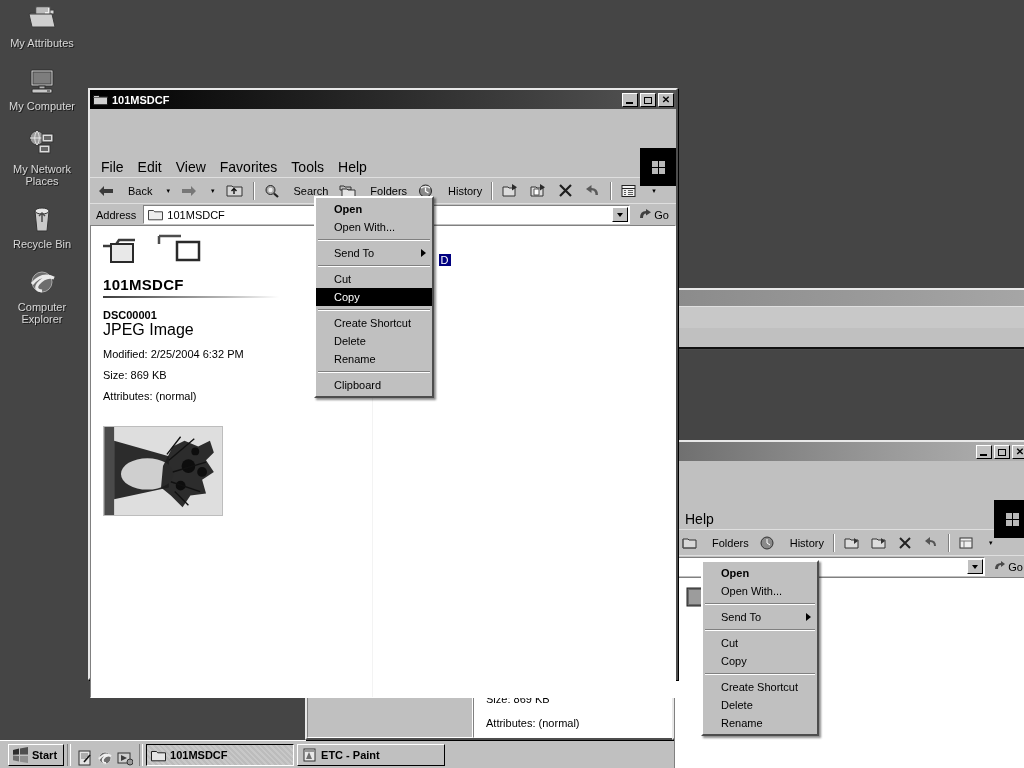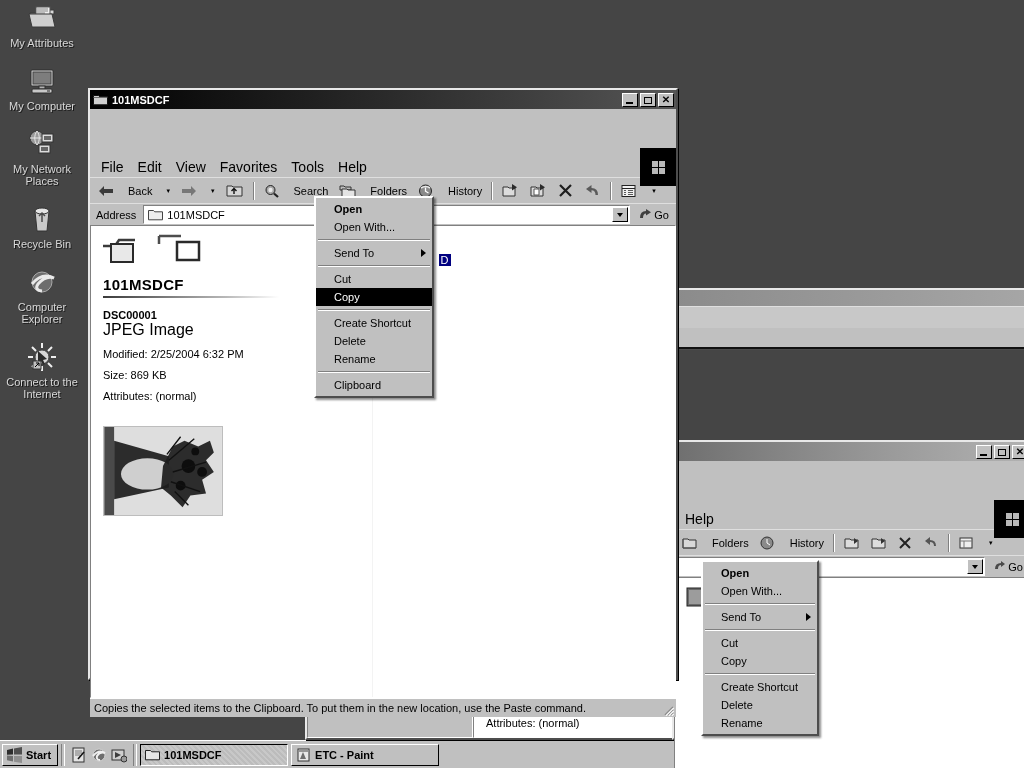--- a/index.html
+++ b/index.html
@@ -171,21 +171,21 @@
   .ctxmenu .ci .subarrow {
     position: absolute; right: 6px;
     width:0;height:0;border-top:4px solid transparent;border-bottom:4px solid transparent;border-left:5px solid #000;
   }
   .ctxsep { height: 0; border-top: 1px solid #808080; border-bottom: 1px solid #fff; margin: 3px 2px; }
 
   
   #taskbar {
     position: absolute; left: 0; bottom: 0; width: 1024px; height: 28px;
     background: #c0c0c0; border-top: 1px solid #fff;
-    display: flex; align-items: center; padding: 2px 2px;
+    display: flex; align-items: flex-end; padding: 2px 8px;
   }
   .startbtn {
     height: 22px; display:flex; align-items:center; gap:3px;
     padding: 0 6px 0 3px; font-weight: bold; font-size: 11px;
     background: #c0c0c0; border: 1px solid; border-color:#fff #000 #000 #fff;
   }
   .tb-divider { width:4px; height:22px; border-left:1px solid #808080; border-right:1px solid #fff; margin:0 3px;}
   .quicklaunch { display:flex; align-items:center; gap:4px; padding: 0 3px;}
   .ql-ico { width:16px; height:16px; }
   .taskbtns { display:flex; gap:3px; flex:1; }
@@ -258,32 +258,20 @@
     </div>
 
     <div class="desk-icon">
       <svg class="glyph" viewBox="0 0 32 32">
         <circle cx="16" cy="16" r="10" fill="#6d6d6d" stroke="#aaa"></circle>
         <path d="M6 18 Q16 6 28 12 Q20 9 12 18 Q8 24 16 25" fill="none" stroke="#e9e9e9" stroke-width="3"></path>
       </svg>
       <div class="lbl">Computer Explorer</div>
     </div>
 
-    <div class="desk-icon">
-      <svg class="glyph" viewBox="0 0 32 32">
-        <g stroke="#efefef" stroke-width="2">
-          <path d="M16 2v5M16 25v5M2 16h5M25 16h5M6 6l4 4M22 22l4 4M26 6l-4 4M10 22l-4 4"></path>
-        </g>
-        <circle cx="16" cy="16" r="7" fill="#d7d7d7" stroke="#444"></circle>
-        <path d="M12 10 l9 8 l-4 1 l2 4 l-2 1 l-2 -4 l-3 3 z" fill="#2b2b2b"></path>
-        <rect x="7" y="20" width="8" height="8" fill="#c0c0c0" stroke="#333"></rect>
-        <path d="M9 26 l4 -4 M13 22 h-3 M13 22 v3" stroke="#000" fill="none"></path>
-      </svg>
-      <div class="lbl">Connect to the Internet</div>
-    </div>
 
   </div>
 
   <div class="win" style="left:305px; top:680px; width:372px; height:60px; z-index:5;">
     <div style="display:flex; height:100%;">
       <div style="width:166px; background:#c0c0c0; border:1px solid; border-color:#808080 #fff #fff #808080;"></div>
       <div style="flex:1; background:#fff; border:1px solid; border-color:#808080 #fff #fff #808080; padding:10px 12px;">
         <div style="font-size:11px;">Size: 869 KB</div>
         <div style="font-size:11px; margin-top:12px;">Attributes: (normal)</div>
       </div>
@@ -606,29 +594,20 @@
           <rect x="2" y="5" width="26" height="20" fill="#5f5f5f" stroke="#151515"></rect>
           <rect x="4" y="7" width="22" height="16" fill="#9e9e9e"></rect>
           <path d="M17 18 L31 2 L36 6 L21 24z" fill="#101010"></path>
         </svg>
         <div class="fi-lbl">D</div>
       </div>
 
       <div style="position:absolute; left:281px; top:0; width:1px; height:473px; background:#f3f3f3;"></div>
     </div>
 
-    <div class="statusbar">
-      <span>Copies the selected items to the Clipboard. To put them in the new location, use the Paste command.</span>
-      <span class="grip">
-        <svg width="12" height="12" viewBox="0 0 12 12">
-          <path d="M11 3 L3 11 M11 6 L6 11 M11 9 L9 11" stroke="#8d8d8d" stroke-width="1.6"></path>
-          <path d="M11.8 3.8 L3.8 11.8 M11.8 6.8 L6.8 11.8 M11.8 9.8 L9.8 11.8" stroke="#ffffff" stroke-width="1.2"></path>
-        </svg>
-      </span>
-    </div>
 
     <div class="ctxmenu" style="left:224px; top:106px; width:120px;" id="ctx1">
         <div class="ci bold">
           <span>Open</span>
         </div>
         <div class="ci">
           <span>Open With...</span>
         </div>
         <div class="ctxsep"></div>
         <div class="ci">

